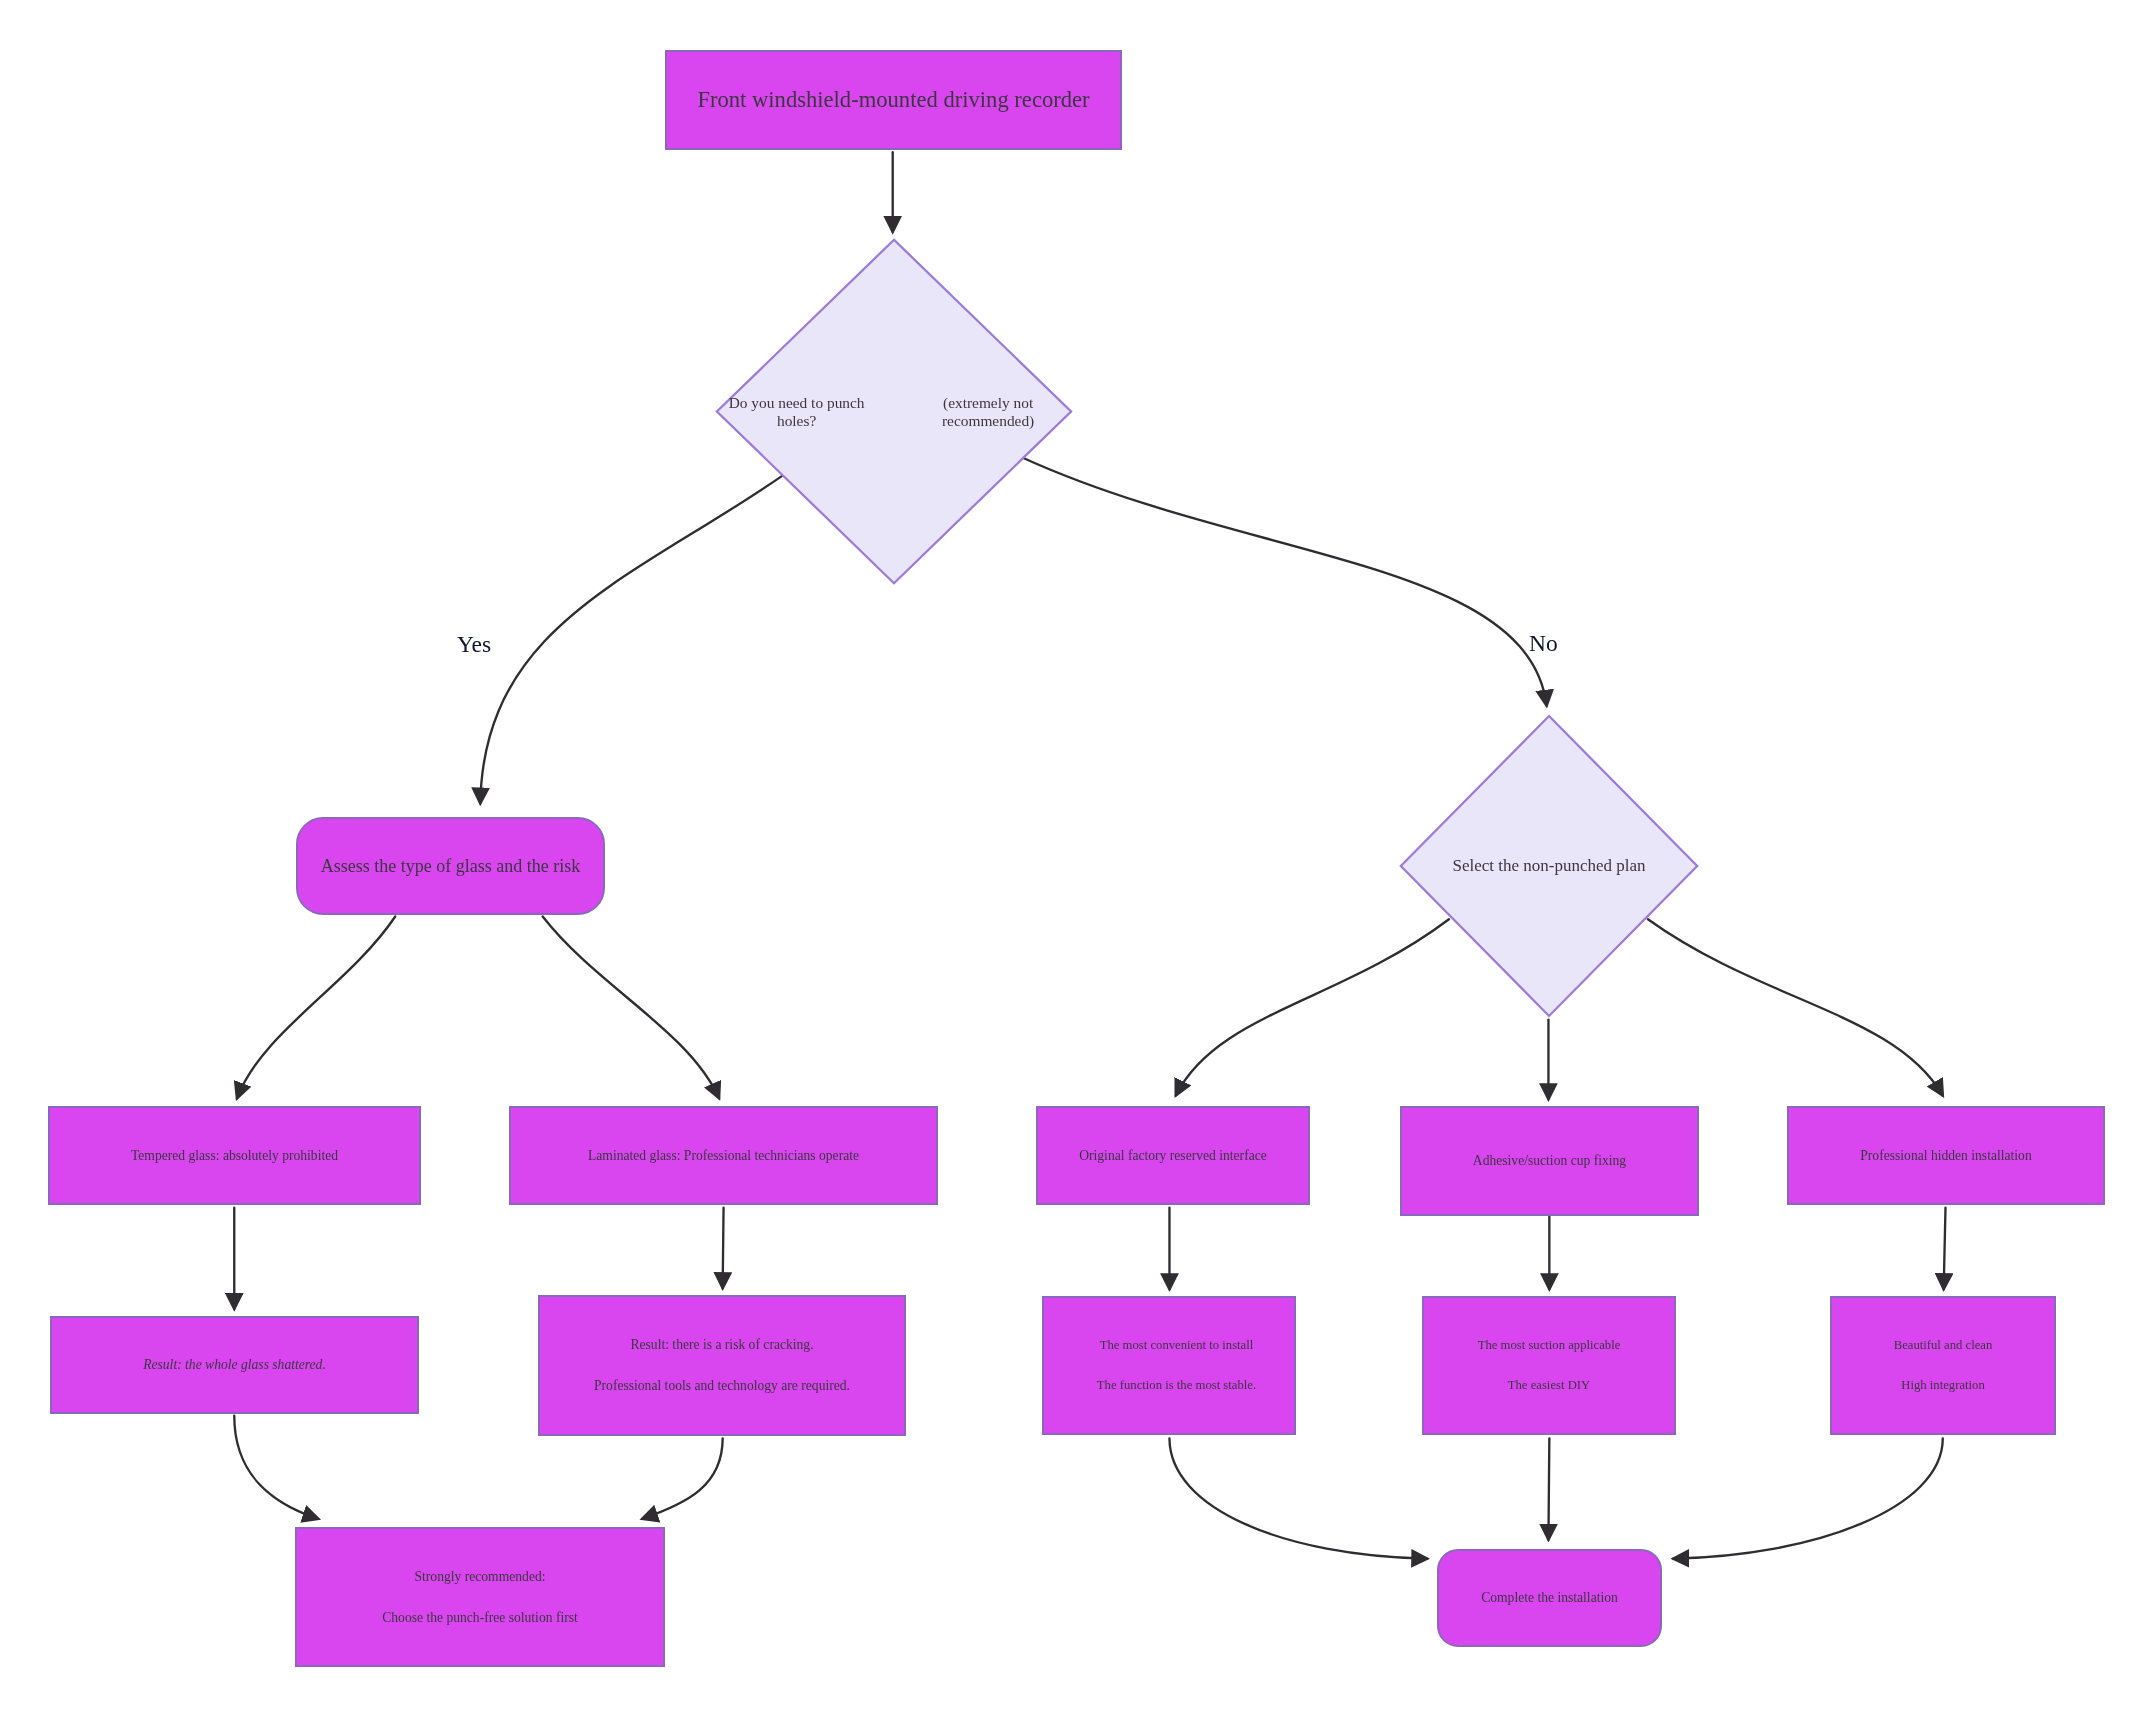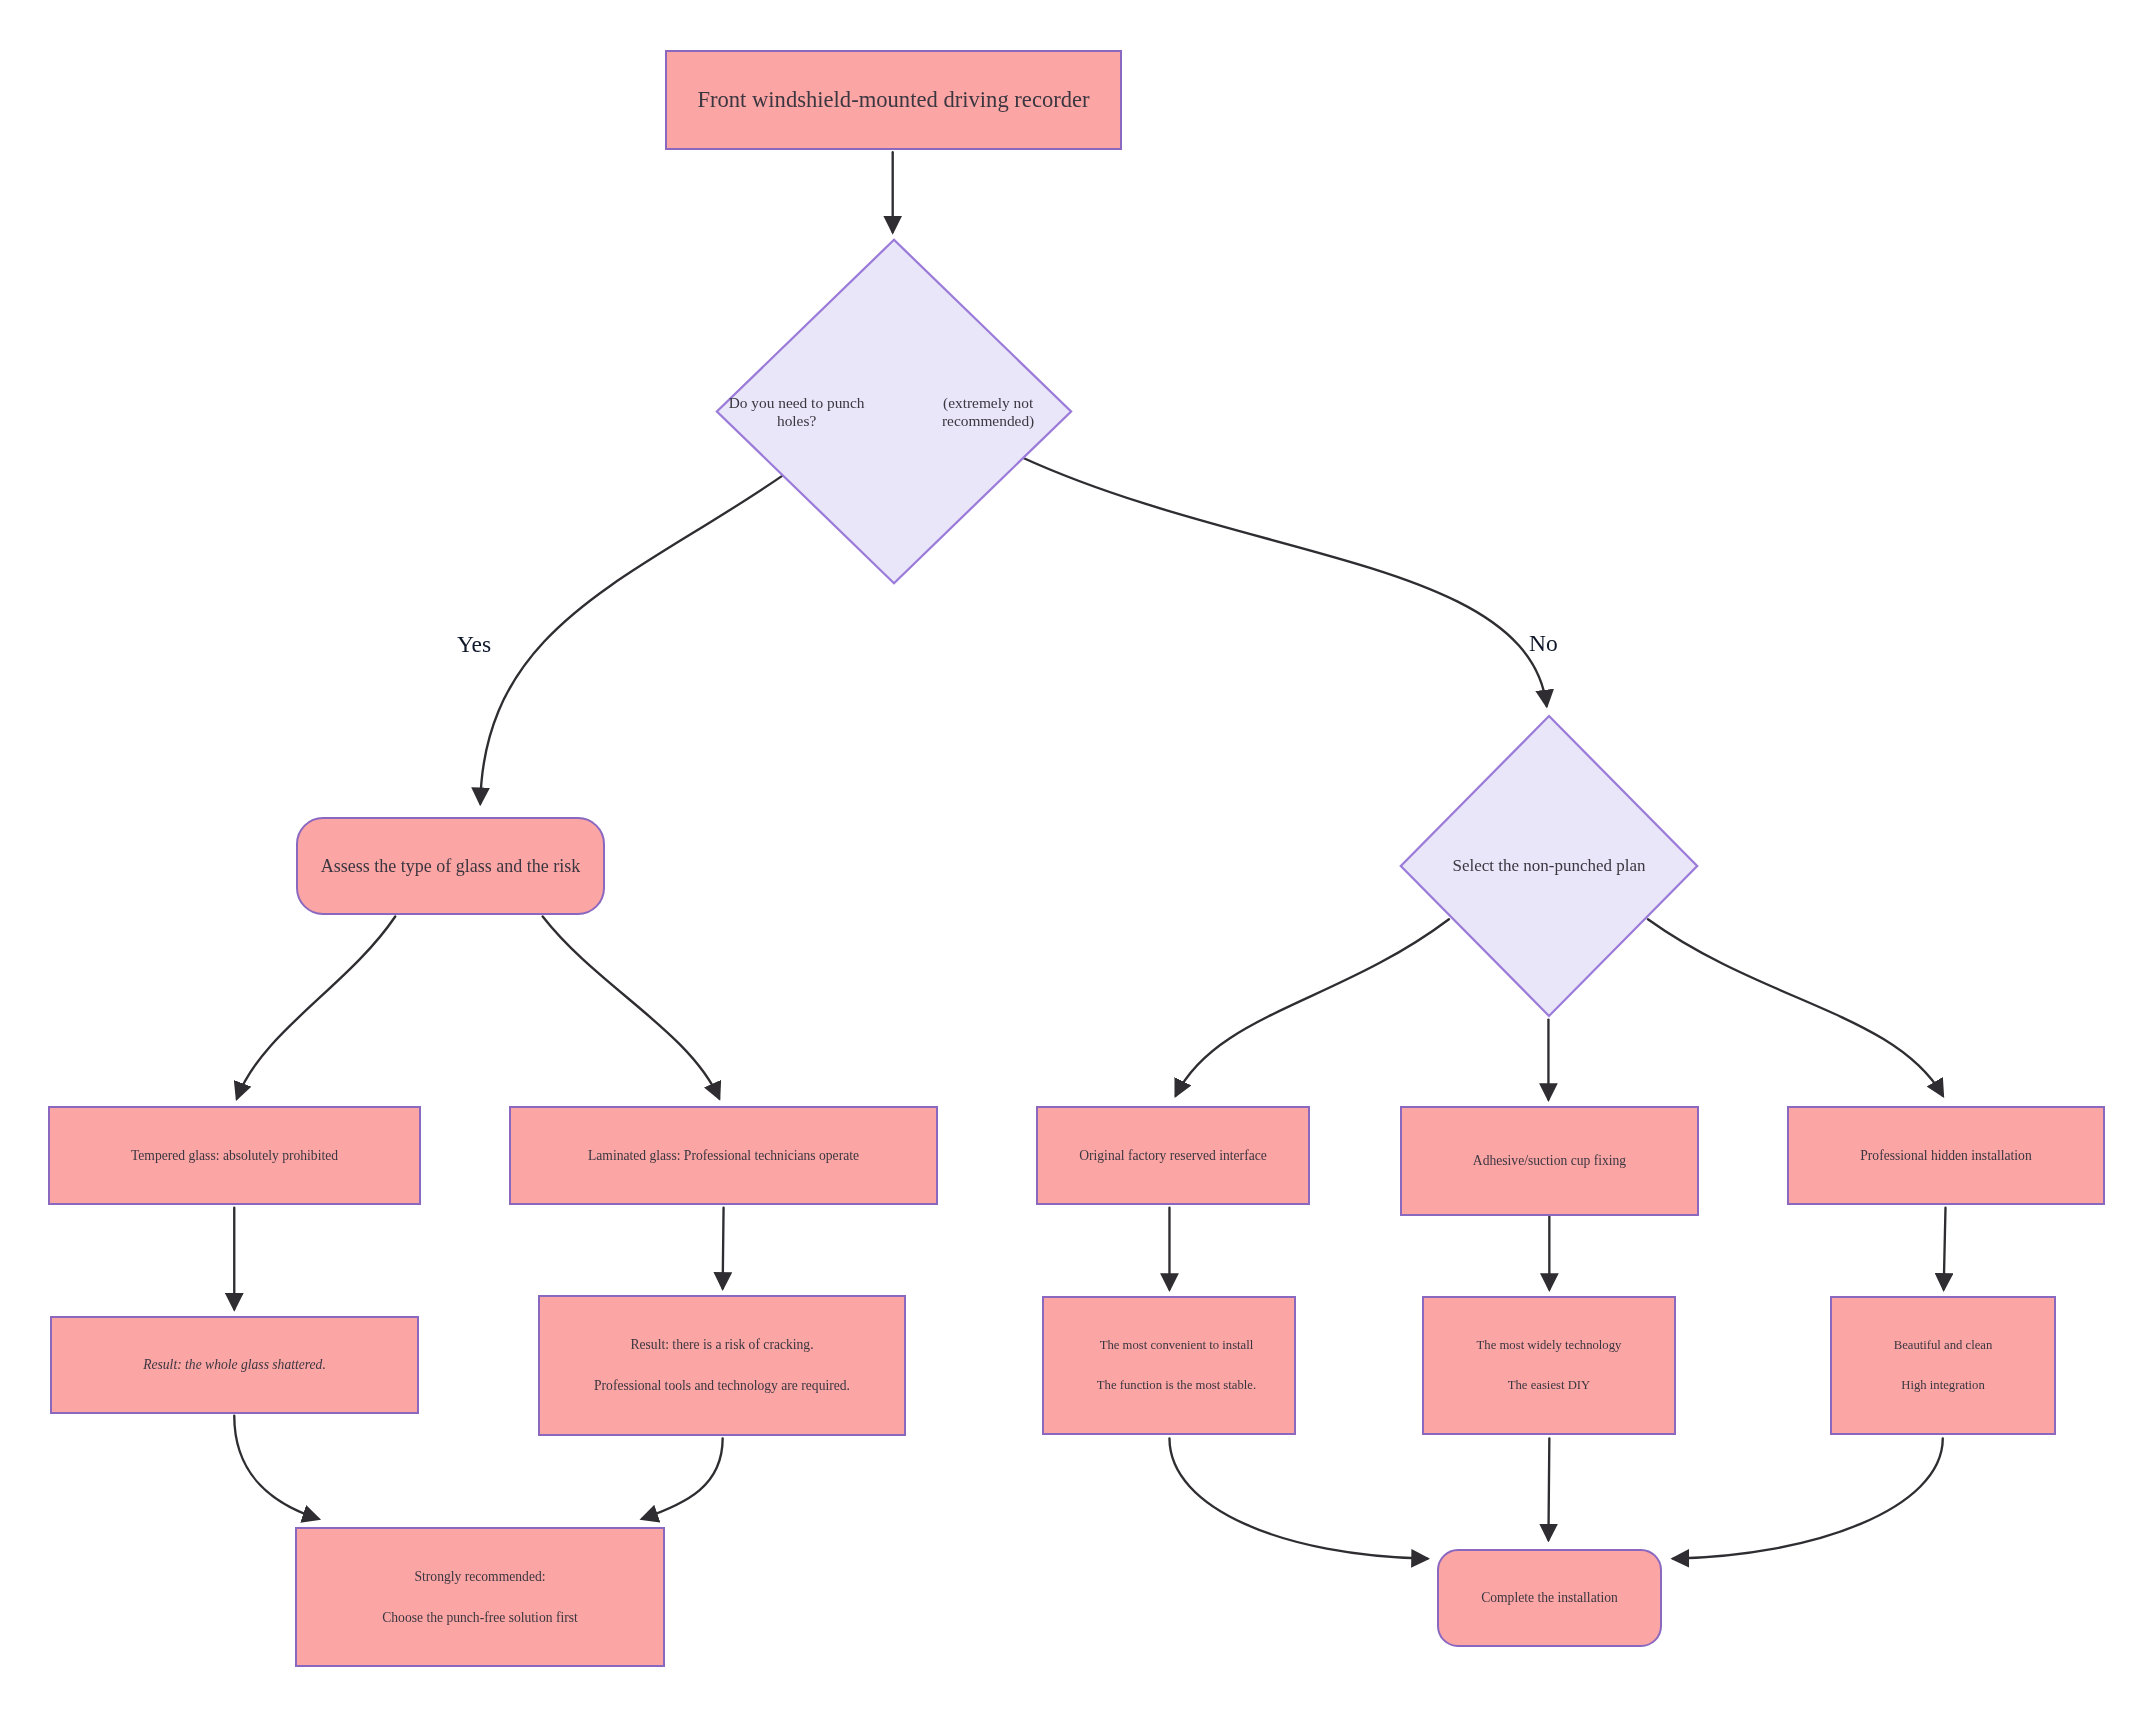--- a/index.html
+++ b/index.html
@@ -4,21 +4,21 @@
 <style>
   html,body { margin:0; padding:0; background:#ffffff; }
   .stage {
     position:relative; width:2149px; height:1719px;
     font-family:"Liberation Serif", serif; color:#3b3740; background:#ffffff;
     overflow:hidden;
   }
   .edges { position:absolute; left:0; top:0; width:2149px; height:1719px; }
   .node {
     position:absolute; box-sizing:border-box;
-    background:#fca5a5; border:2.7px solid #8a68c0;
+    background:#d946ef; border:2.7px solid #8a68c0;
     display:flex; flex-direction:column; align-items:center; justify-content:center;
     gap:25px; text-align:center; line-height:1.15;
   }
   .node span { display:block; padding:0 7.2px; }
   .diamond { position:absolute; }
   .diamond svg { position:absolute; left:0; top:0; }
   .dtext {
     position:absolute; left:0; top:0; right:0; bottom:0;
     display:flex; flex-direction:row; align-items:center; justify-content:center;
     gap:25px; text-align:center; line-height:1.15;
@@ -115,21 +115,21 @@
   </div>
   <div class="node fs15" style="left:538px; top:1295px; width:368px; height:141px;">
     <span>Result: there is a risk of cracking.</span>
     <span>Professional tools and technology are required.</span>
   </div>
   <div class="node fs14" style="left:1042px; top:1296px; width:254px; height:139px;padding-left:15px;">
     <span>The most convenient to install</span>
     <span>The function is the most stable.</span>
   </div>
   <div class="node fs14" style="left:1422px; top:1296px; width:254px; height:139px;">
-    <span>The most widely technology</span>
+    <span>The most suction applicable</span>
     <span>The easiest DIY</span>
   </div>
   <div class="node fs14" style="left:1830px; top:1296px; width:226px; height:139px;">
     <span>Beautiful and clean</span>
     <span>High integration</span>
   </div>
 
   <div class="node fs15" style="left:295px; top:1527px; width:370px; height:140px;">
     <span>Strongly recommended:</span>
     <span>Choose the punch-free solution first</span>

